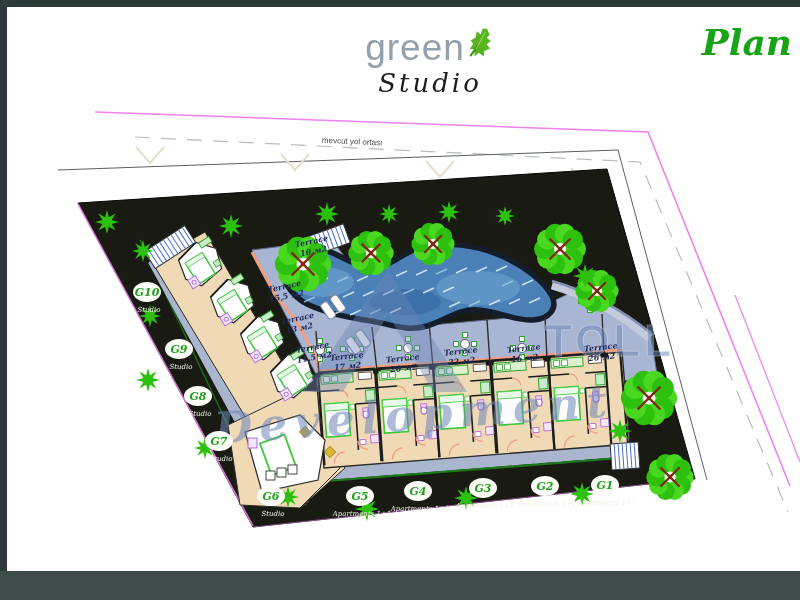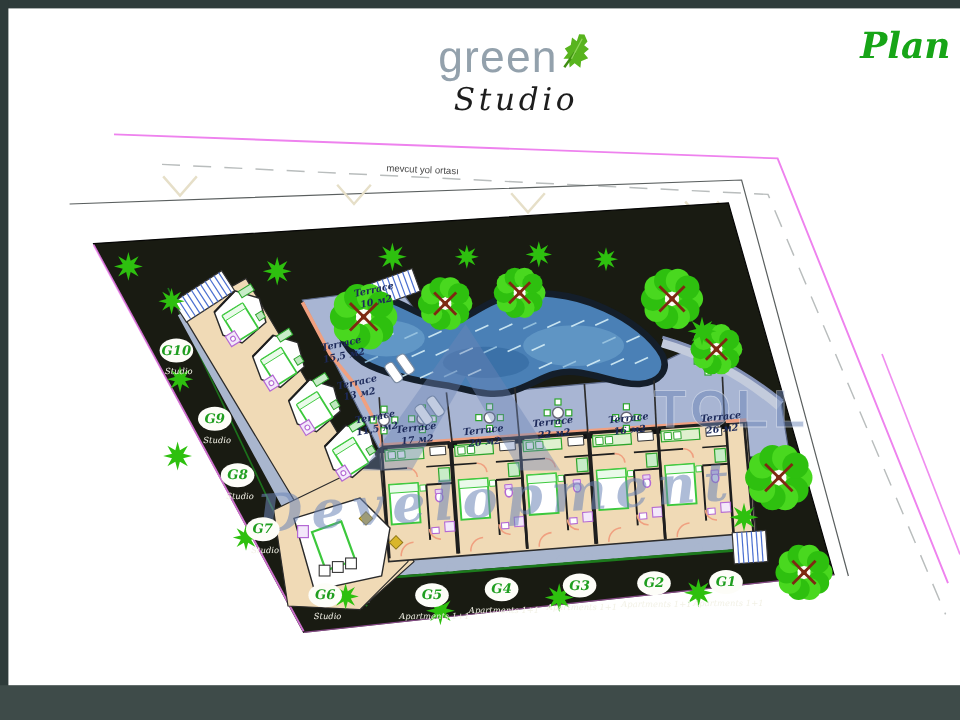--- a/index.html
+++ b/index.html
@@ -10,21 +10,21 @@
   .bar-left{left:0;top:0;width:7px;height:600px;}
   .bar-bottom{left:0;top:571px;width:800px;height:29px;background:#3e4b49;}
   .logo{position:absolute;left:290px;top:24px;width:280px;text-align:center;}
   .logo-row{display:flex;align-items:center;justify-content:center;}
   .logo-word{font-size:37px;font-weight:400;color:#93a1ac;letter-spacing:1px;line-height:1;}
   .logo-leaf{margin:0 -3px 6px -3px;}
   .logo-sub{font-family:"DejaVu Serif",serif;font-style:italic;font-size:26px;color:#1d1d1d;
             letter-spacing:3px;margin-top:-2px;}
   .title{position:absolute;right:8px;top:20px;text-align:right;
          font-family:"DejaVu Serif",serif;font-style:italic;font-weight:bold;
-         font-size:30px;line-height:1.25;color:#17a517;}
+         font-size:36px;line-height:1.25;color:#17a517;}
   svg text{user-select:none;}
   .tlab{font-family:"DejaVu Serif",serif;font-style:italic;font-weight:bold;font-size:8px;fill:#1d2a5a;}
   .badge-t{font-family:"DejaVu Serif",serif;font-style:italic;font-weight:bold;font-size:11px;fill:#1f9e1f;}
   .sub{font-family:"DejaVu Serif",serif;font-style:italic;font-size:7px;fill:#f2f1e6;}
   .road{font-size:8px;fill:#4a4a4a;}
   .wm1{font-weight:bold;font-size:44px;fill:#6d86b8;letter-spacing:4px;opacity:.5;stroke:#e4eaf4;stroke-width:.7;}
   .wm2{font-family:"DejaVu Serif",serif;font-style:italic;font-weight:bold;font-size:44px;
        fill:#6d86b8;letter-spacing:7px;opacity:.55;}
 </style>
 </head>

